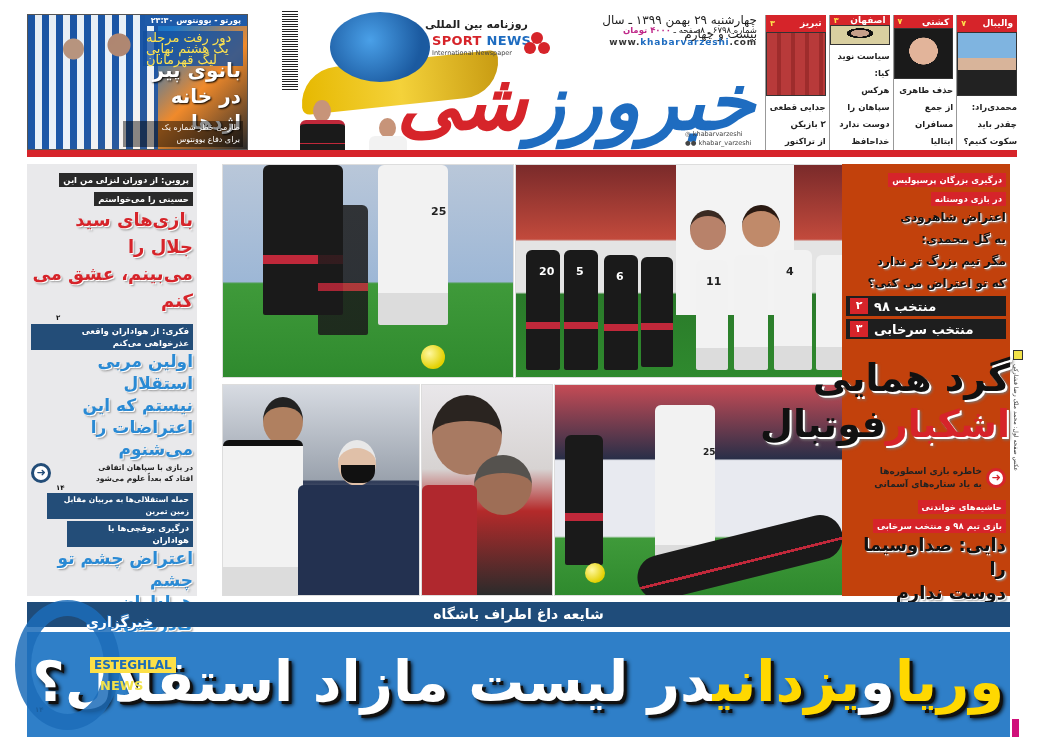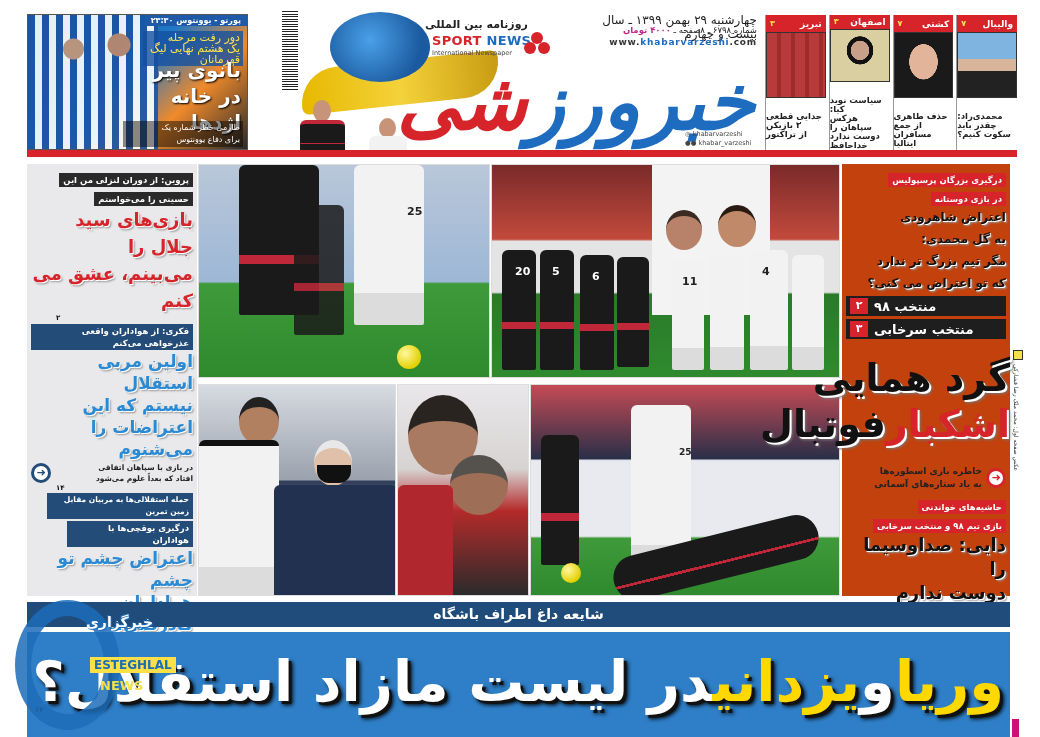--- a/index.html
+++ b/index.html
@@ -4,21 +4,21 @@
 <style>
   * { box-sizing: border-box; margin: 0; padding: 0; }
   html, body { width: 1040px; height: 737px; overflow: hidden; background: #ffffff; }
   body { position: relative; font-family: "DejaVu Sans", sans-serif; direction: ltr; }
   .rtl { direction: rtl; }
   .abs { position: absolute; }
 
   
   .promo-box { left: 27px; top: 14px; width: 221px; height: 136px; background: linear-gradient(135deg,#0f4c8a 0%,#1f78c8 45%,#f08a2b 70%,#2a2a2a 100%); border: 1px solid #555; overflow: hidden; }
   .promo-tag { right: 0; top: 0; background: #1e5aa8; color: #fff; font-size: 8px; padding: 1px 6px; font-weight: bold; }
-  .promo-sub { right: 4px; top: 16px; width: 100px; font-size: 11px; color: #ffe34d; line-height: 11px; text-align: right; background: rgba(20,80,160,.8); padding: 1px 3px; }
+  .promo-sub { right: 4px; top: 16px; width: 100px; font-size: 13px; color: #ffe34d; line-height: 11px; text-align: left; background: rgba(20,80,160,.8); padding: 1px 3px; }
   .promo-title { right: 6px; top: 42px; width: 90px; font-size: 20px; font-weight: bold; color: #fff; line-height: 26px; text-align: right; text-shadow: 1px 1px 2px #000; }
   .promo-foot { right: 4px; top: 106px; width: 120px; font-size: 8px; color: #fff; line-height: 12px; text-align: right; background: rgba(0,0,0,.45); padding: 1px 3px; }
   .promo-players { left: 0; top: 0; width: 130px; height: 136px; background:
     radial-gradient(circle at 35% 25%, #c99a7a 0 10px, transparent 11px),
     radial-gradient(circle at 70% 22%, #c08a6a 0 11px, transparent 12px),
     repeating-linear-gradient(90deg, #1c55a5 0 7px, #ffffff 7px 14px);
     opacity: .9; }
 
   .barcode { left: 282px; top: 10px; width: 16px; height: 80px; background: repeating-linear-gradient(0deg,#222 0 1px,#fff 1px 3px,#222 3px 4px,#fff 4px 5px); }
   .globe { left: 330px; top: 12px; width: 100px; height: 70px; border-radius: 50%; background: radial-gradient(circle at 40% 40%, #4aa0e8, #1b5aa0 70%); }
@@ -36,38 +36,38 @@
   .issue-line2 .price { color: #c02a8a; font-weight: bold; }
   .issue-url { left: 600px; top: 37px; width: 157px; font-size: 9px; color: #333; text-align: right; font-weight: bold; letter-spacing: .8px; }
   .issue-url .hl { color: #1e6cc0; }
   .social { left: 685px; top: 130px; font-size: 6.5px; color: #444; line-height: 9px; }
 
   .feat-cols { left: 765px; top: 15px; width: 252px; height: 135px; display: flex; gap: 3px; }
   .feat-col { flex: 1; display: flex; flex-direction: column; border-left: 1px solid #999; }
   .feat-head { background: #d6242a; color: #fff; font-size: 9px; font-weight: bold; height: 17px; display: flex; justify-content: space-between; align-items: center; padding: 0 4px; }
   .feat-head .pg { color: #ffe34d; font-size: 8px; }
   .feat-photo { height: 66px; border: 1px solid #333; }
-  .feat-text { font-size: 8.5px; font-weight: bold; color: #222; line-height: 9px; text-align: left; padding-top: 14px; }
+  .feat-text { font-size: 8.5px; font-weight: bold; color: #222; line-height: 17px; text-align: right; padding-top: 3px; }
 
   .red-rule { left: 27px; top: 150px; width: 990px; height: 7px; background: #d6242a; }
 
   
   .leftcol { left: 27px; top: 164px; width: 170px; height: 432px; background: #e9e9eb; }
   .kick-dark { background: #2a2a2a; color: #fff; font-size: 8.5px; font-weight: bold; padding: 1px 4px; display: inline-block; line-height: 12px; }
   .kick-blue { background: #234d78; color: #fff; font-size: 8.5px; font-weight: bold; padding: 1px 4px; line-height: 12px; display: block; }
   .head-red { color: #d6242a; font-size: 18px; font-weight: bold; line-height: 27px; text-align: right; text-shadow: 1px 1px 0 #fff, 2px 2px 2px #999; }
   .head-lblue { color: #2a8ad4; font-size: 17px; font-weight: bold; line-height: 22px; text-align: right; text-shadow: 1px 1px 0 #fff, 2px 2px 2px #999; }
   .head-black { color: #111; font-size: 17px; font-weight: bold; line-height: 22px; text-align: right; text-shadow: 1px 1px 0 #fff, 2px 2px 2px #999; }
   .head-yellow { color: #ffd800; font-size: 24px; font-weight: bold; line-height: 30px; text-align: right; -webkit-text-stroke: 1px #222; text-shadow: 2px 2px 0 #222; }
   .pgnum { font-size: 7px; color: #111; font-weight: bold; }
   .arrow-circle { width: 20px; height: 20px; border-radius: 50%; background: #fff; border: 3px solid #234d78; color: #234d78; font-size: 11px; line-height: 14px; text-align: center; font-weight: bold; }
   .arrow-circle.red { border-color: #d6242a; color: #d6242a; }
 
   
-  .photo { border: 1px solid #ddd; overflow: hidden; }
+  .photo { border: 1px solid #ddd; overflow: hidden; margin-left: 24px; }
   .ph-grass { background: linear-gradient(180deg,#b9c7d9 0%,#9db7d6 55%,#3f9a3a 56%,#2f8a2e 100%); }
   .ph-ceremony { background: linear-gradient(180deg,#7a2a2a 0%,#c24a3c 35%,#e4e4e4 36%,#e4e4e4 60%,#2a7a2a 61%,#2f8a2e 100%); }
   .ph-stadium { background: linear-gradient(180deg,#d7dbe2 0%,#9aa2ad 45%,#2e3a57 46%,#ffffff 70%); }
   .ph-portrait { background: linear-gradient(180deg,#e9e7ea 0%,#d7d3d2 40%,#b42a2a 60%,#2b2b2b 100%); }
   .ph-tackle { background: linear-gradient(180deg,#c54b55 0%,#2a2f48 35%,#e8eaf0 36%,#e8eaf0 72%,#3f9a3a 73%,#2f8a2e 100%); }
   .figure { position: absolute; border-radius: 6px 6px 2px 2px; }
   .fig-dark { background: linear-gradient(180deg,#1a1a1a 0 60%,#c0283a 60% 66%,#1a1a1a 66%); }
   .fig-white { background: linear-gradient(180deg,#f2f2f2 0 80%,#dcdcdc 80%); }
   .head { position: absolute; width: 14px; height: 16px; border-radius: 50%; background: #c79479; }
   .ball { position: absolute; width: 16px; height: 16px; border-radius: 50%; background: radial-gradient(circle at 35% 35%,#fff8a0,#e3d000 70%); }

